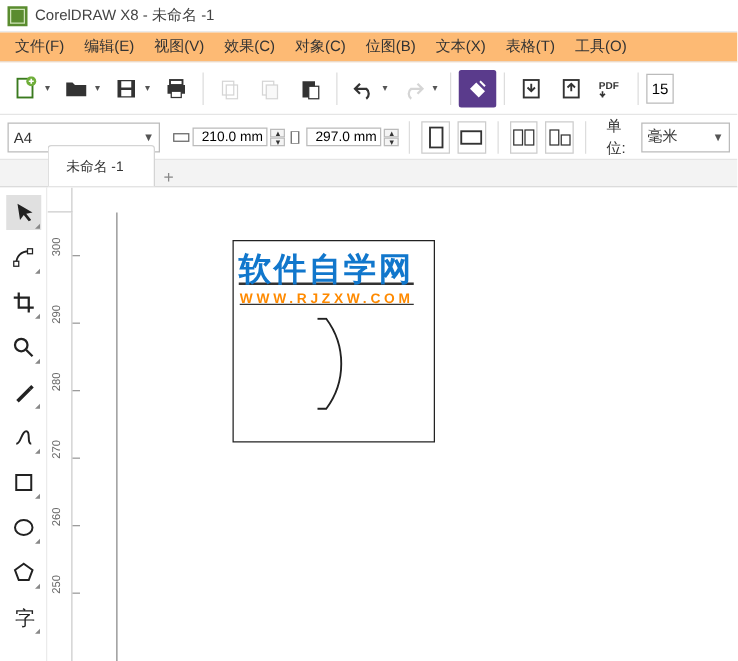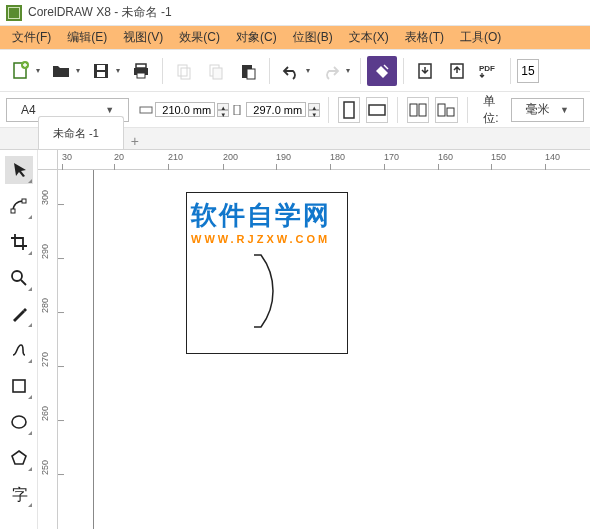--- a/index.html
+++ b/index.html
@@ -13,21 +13,21 @@
 .menu-bar { height: 24px; display: flex; align-items: center; padding: 0 4px; border-bottom: 1px solid #e5e5e5; background: #fdba74; }
 .menu-item { padding: 3px 8px; cursor: pointer; }
 
 .toolbar { height: 42px; display: flex; align-items: center; padding: 0 6px; background: #fff; border-bottom: 1px solid #e5e5e5; gap: 2px; }
 .tbtn { width: 30px; height: 30px; display: inline-flex; align-items: center; justify-content: center; cursor: pointer; border-radius: 2px; position: relative; }
 .tbtn.disabled { opacity: 0.35; cursor: default; }
 .tsep { width: 1px; height: 26px; background: #ddd; margin: 0 4px; }
 .drop-arrow { width: 8px; font-size: 8px; color: #555; margin-left: -2px; cursor: pointer; }
 
 .propbar { height: 36px; display: flex; align-items: center; padding: 0 6px; background: #fff; border-bottom: 1px solid #e5e5e5; gap: 4px; }
-.combo { height: 24px; border: 1px solid #bbb; background: #fff; display: flex; align-items: center; padding: 0 14px; font-size: 12px; }
+.combo { height: 24px; border: 1px solid #bbb; background: #fff; display: flex; align-items: center; padding: 0 4px; font-size: 12px; }
 .combo .arrow { font-size: 9px; color: #555; padding-left: 4px; }
 .dim-group { display: flex; flex-direction: row; gap: 1px; }
 .dim-row { display: flex; align-items: center; gap: 2px; }
 .dim-icon { width: 14px; height: 12px; display: inline-flex; align-items: center; justify-content: center; }
 .dim-input { width: 60px; height: 15px; border: 1px solid #bbb; font-size: 11px; padding: 0 3px; text-align: right; }
 .spinner { width: 12px; display: flex; flex-direction: column; }
 .spinner span { height: 7px; font-size: 7px; line-height: 7px; text-align: center; border: 1px solid #bbb; cursor: pointer; background: #f4f4f4; }
 .orientation-btn { width: 28px; height: 26px; border: 1px solid #ccc; display: inline-flex; align-items: center; justify-content: center; cursor: pointer; margin: 0 1px; }
 .unit-label { font-size: 12px; margin: 0 2px 0 8px; }
 
@@ -50,21 +50,21 @@
 .ruler-h .tick, .ruler-v .tick { position: absolute; font-size: 9px; color: #666; }
 .ruler-h .tick { top: 2px; }
 .ruler-h .tick::after { content: ""; position: absolute; left: 0; top: 12px; width: 1px; height: 6px; background: #999; }
 .ruler-v .tick { left: 2px; writing-mode: vertical-rl; transform: rotate(180deg); }
 .ruler-v .tick::after { content: ""; position: absolute; top: 0; left: -14px; width: 6px; height: 1px; background: #999; }
 
 .canvas { position: absolute; top: 20px; left: 20px; right: 0; bottom: 0; background: #fff; }
 .drawing { position: absolute; }
 .rect-shape { border: 1.5px solid #222; }
 
-.wm { position: absolute; font-weight: 900; letter-spacing: 2px; text-align: left; }
+.wm { position: absolute; font-weight: 900; letter-spacing: 2px; text-align: right; text-decoration: underline; }
 .wm-main { font-size: 26px; color: #1177cc; }
 .wm-sub { font-size: 11px; color: #ff8a00; letter-spacing: 3px; font-weight: 700; }
 
 .field-num { width: 22px; height: 24px; border: 1px solid #bbb; text-align: center; font-size: 12px; }
 </style>
 </head>
 <body>
 
 <div class="title-bar">
   <span class="app-icon"></span>
@@ -309,32 +309,20 @@
     <div class="tool">
       <svg width="20" height="20" viewBox="0 0 20 20">
           <text x="3" y="16" font-size="16" font-family="serif" fill="#222">字</text>
         </svg>
       <span class="corner"></span>
     </div>
   </div>
 
   <div class="canvas-area">
     <div class="ruler-corner"></div>
-    <div class="ruler-h">
-      <span class="tick" style="left:4px">30</span>
-      <span class="tick" style="left:56px">20</span>
-      <span class="tick" style="left:110px">210</span>
-      <span class="tick" style="left:165px">200</span>
-      <span class="tick" style="left:218px">190</span>
-      <span class="tick" style="left:272px">180</span>
-      <span class="tick" style="left:326px">170</span>
-      <span class="tick" style="left:380px">160</span>
-      <span class="tick" style="left:433px">150</span>
-      <span class="tick" style="left:487px">140</span>
-    </div>
     <div class="ruler-v">
       <span class="tick" style="top:20px">300</span>
       <span class="tick" style="top:74px">290</span>
       <span class="tick" style="top:128px">280</span>
       <span class="tick" style="top:182px">270</span>
       <span class="tick" style="top:236px">260</span>
       <span class="tick" style="top:290px">250</span>
     </div>
     <div class="canvas">
 

